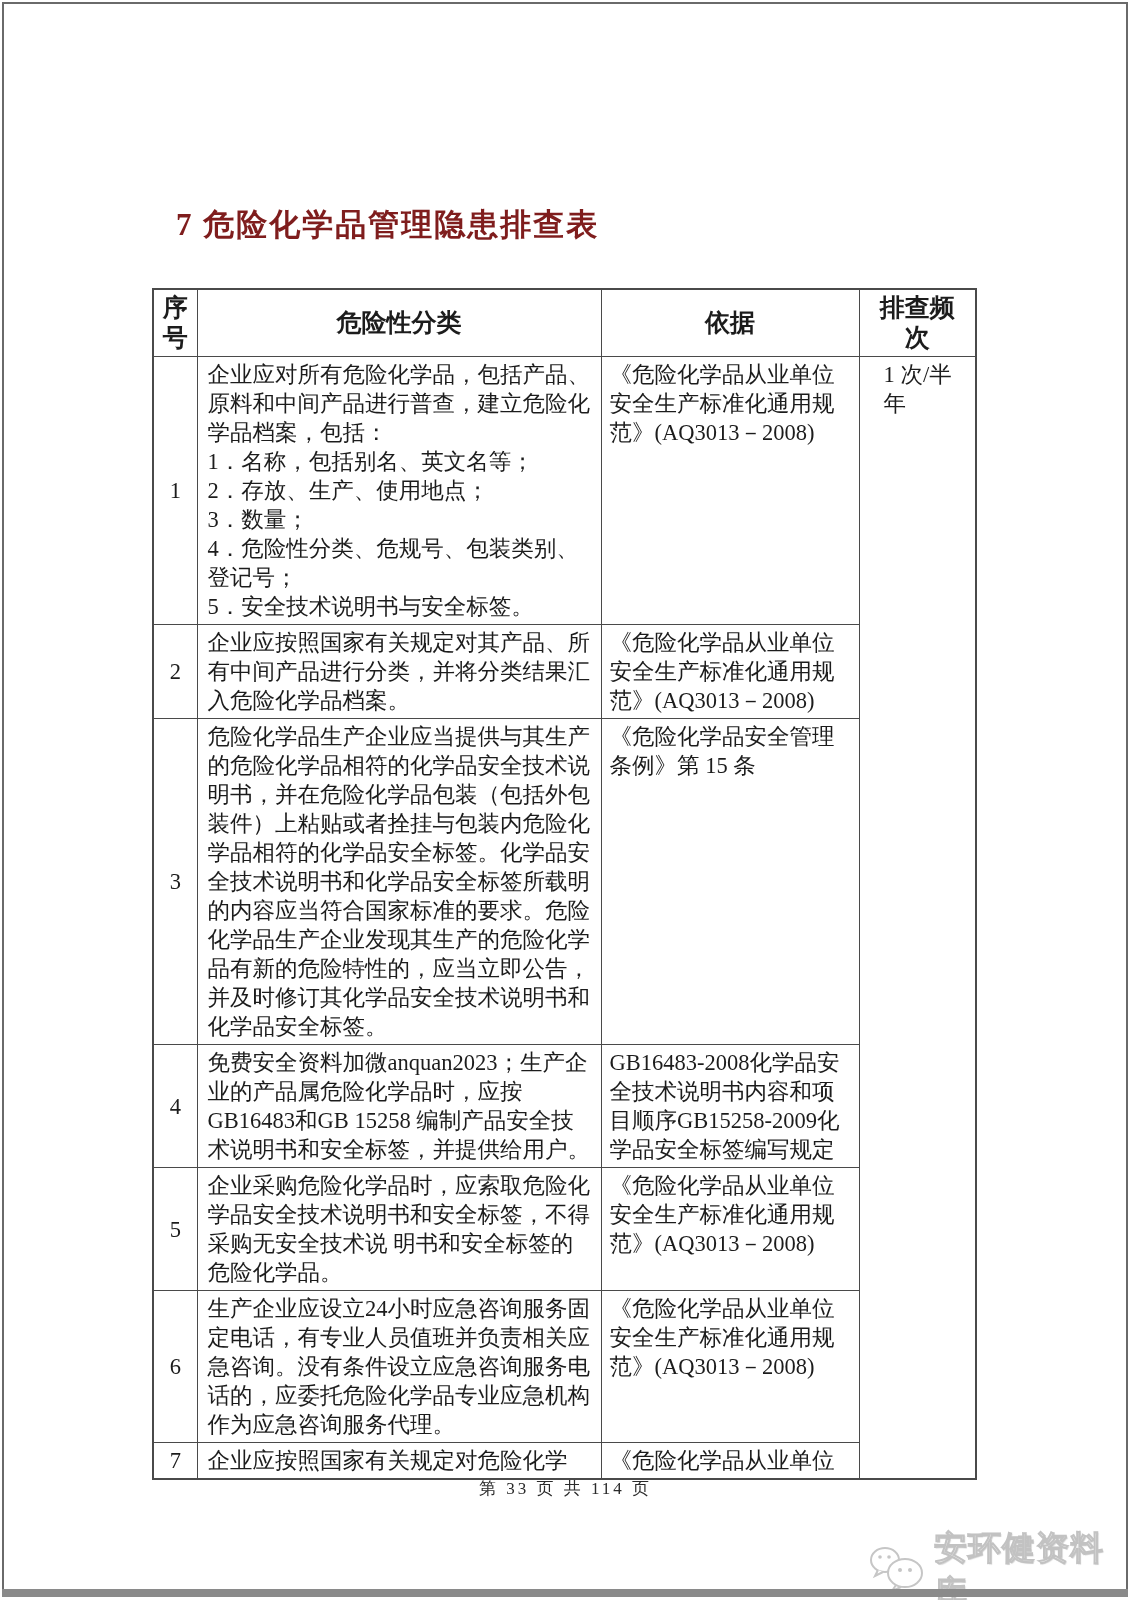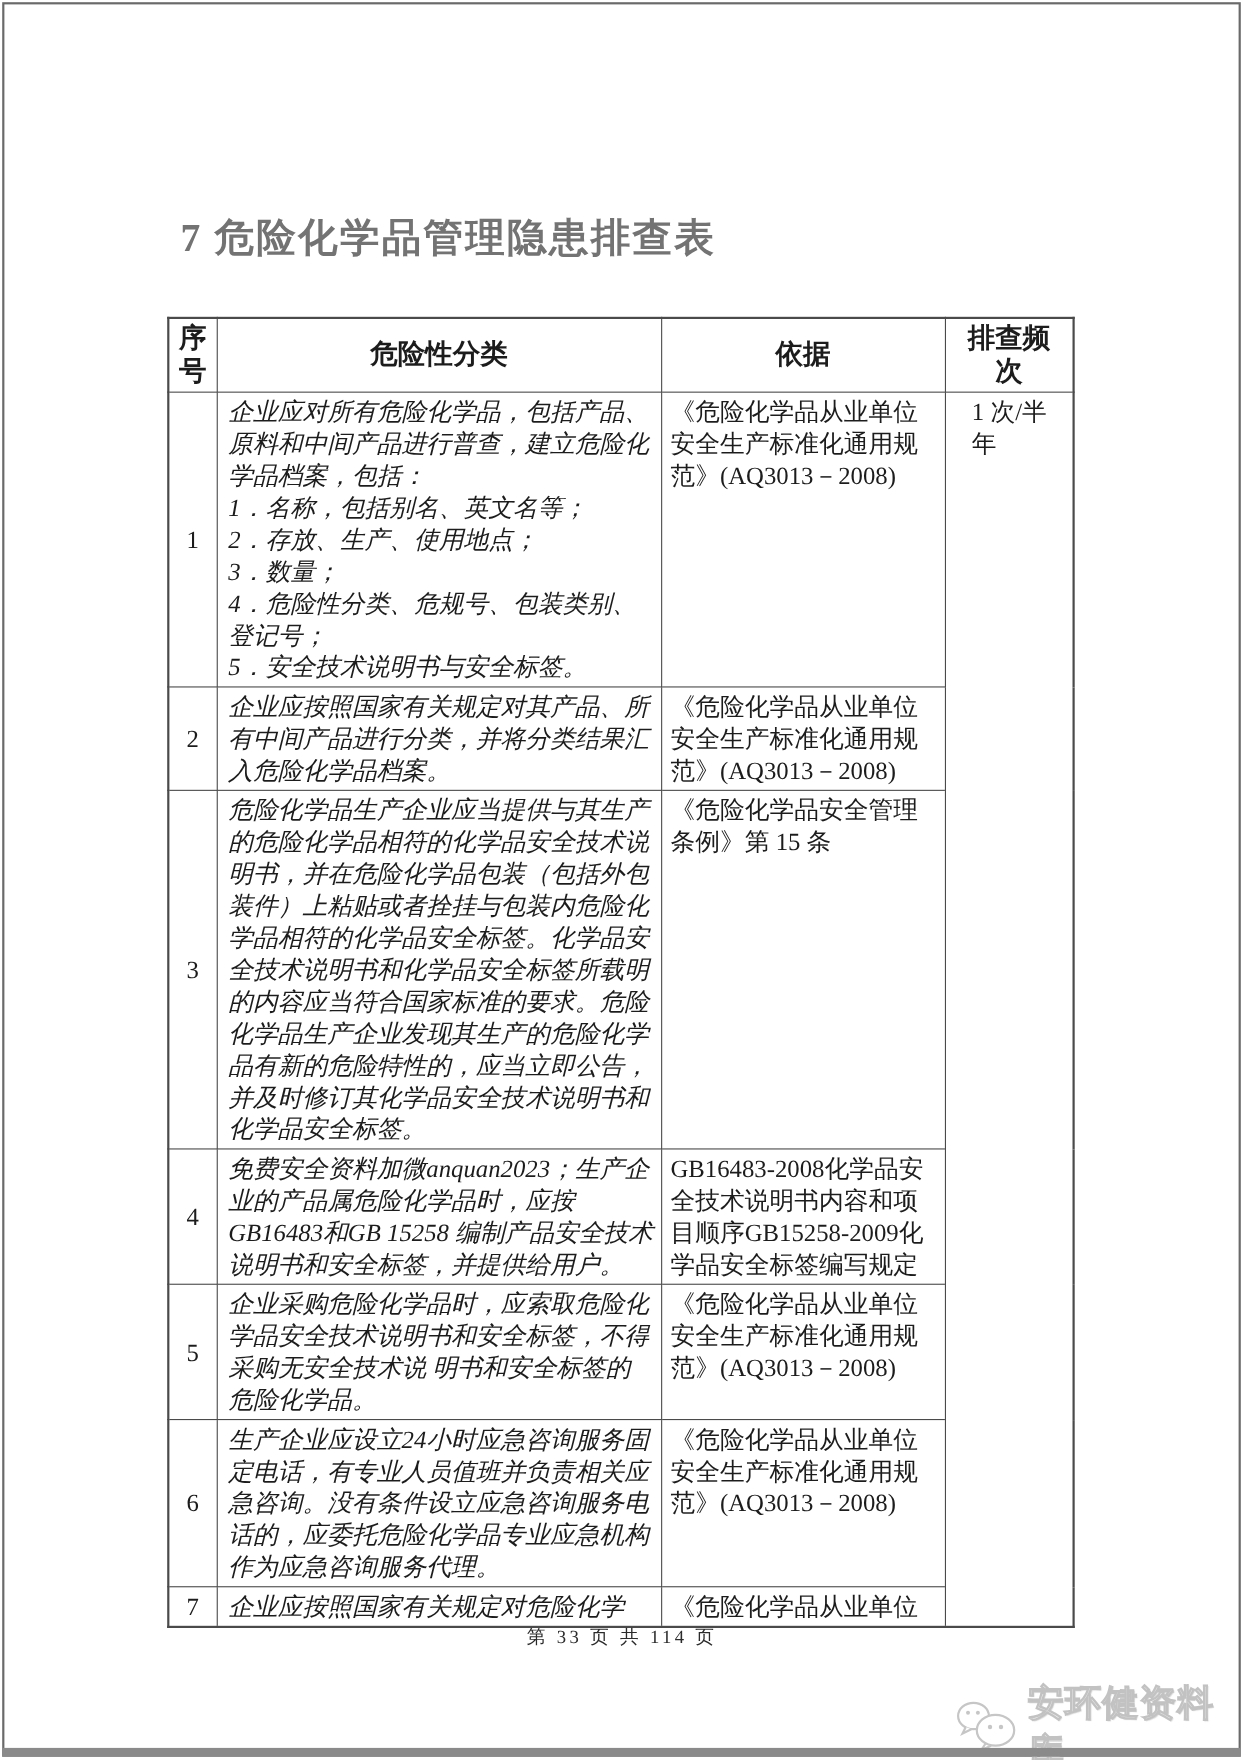--- a/index.html
+++ b/index.html
@@ -2,32 +2,32 @@
 <html><head>
 <meta charset="utf-8">
 <style>
   html,body{margin:0;padding:0;background:#ffffff;}
   body{width:1131px;height:1600px;position:relative;overflow:hidden;
        font-family:"Liberation Serif","DejaVu Serif",serif;color:#1c1c1c;}
   .page{position:absolute;inset:0;background:#ffffff;}
   .page-frame{position:absolute;left:2px;top:2px;right:3px;bottom:3px;
               border:2px solid #6a6a6a;pointer-events:none;}
   .scan-bar{position:absolute;left:2px;right:3px;bottom:3px;height:8px;background:#8a8a8a;}
-  .doc-title{position:absolute;left:164px;top:192px;margin:0;
-             font-size:36px;font-weight:700;letter-spacing:2px;color:#737373;}
+  .doc-title{position:absolute;left:164px;top:192px;margin:12px;
+             font-size:31px;font-weight:700;letter-spacing:2px;color:#7f1d1d;}
   table.inspection{position:absolute;left:152px;top:288px;width:823px;
                    border-collapse:collapse;table-layout:fixed;
                    border:2px solid #4a4a4a;}
   table.inspection th,table.inspection td{border:1.5px solid #4a4a4a;}
   th{font-size:25px;font-weight:700;text-align:center;vertical-align:middle;
      line-height:30px;padding:2px;height:62px;}
   .th-freq{padding:2px 12px;}
   td{font-size:22.5px;line-height:29px;vertical-align:top;}
   .c-no{text-align:center;vertical-align:middle;padding:0;}
-  .c-content{padding:3px 6px 3px 10px;white-space:pre-line;font-style:italic;}
+  .c-content{padding:3px 6px 3px 10px;white-space:pre-line;}
   .c-basis{padding:3px 4px 3px 8px;margin-top:36px;}
   .c-freq{padding:3px 2px 3px 24px;vertical-align:top;margin-left:20px;}
   .page-footer{position:absolute;left:0;right:0;top:1477px;text-align:center;
                font-size:17px;letter-spacing:3px;color:#2b2b2b;}
   .watermark{position:absolute;left:868px;top:1526px;display:flex;align-items:center;gap:8px;}
   .watermark-text{font-size:33px;font-weight:700;letter-spacing:1px;
                   color:#f2f2f2;-webkit-text-stroke:1px #c2c2c2;
                   text-shadow:1px 1px 1px #d8d8d8;}
 </style>
 </head>

